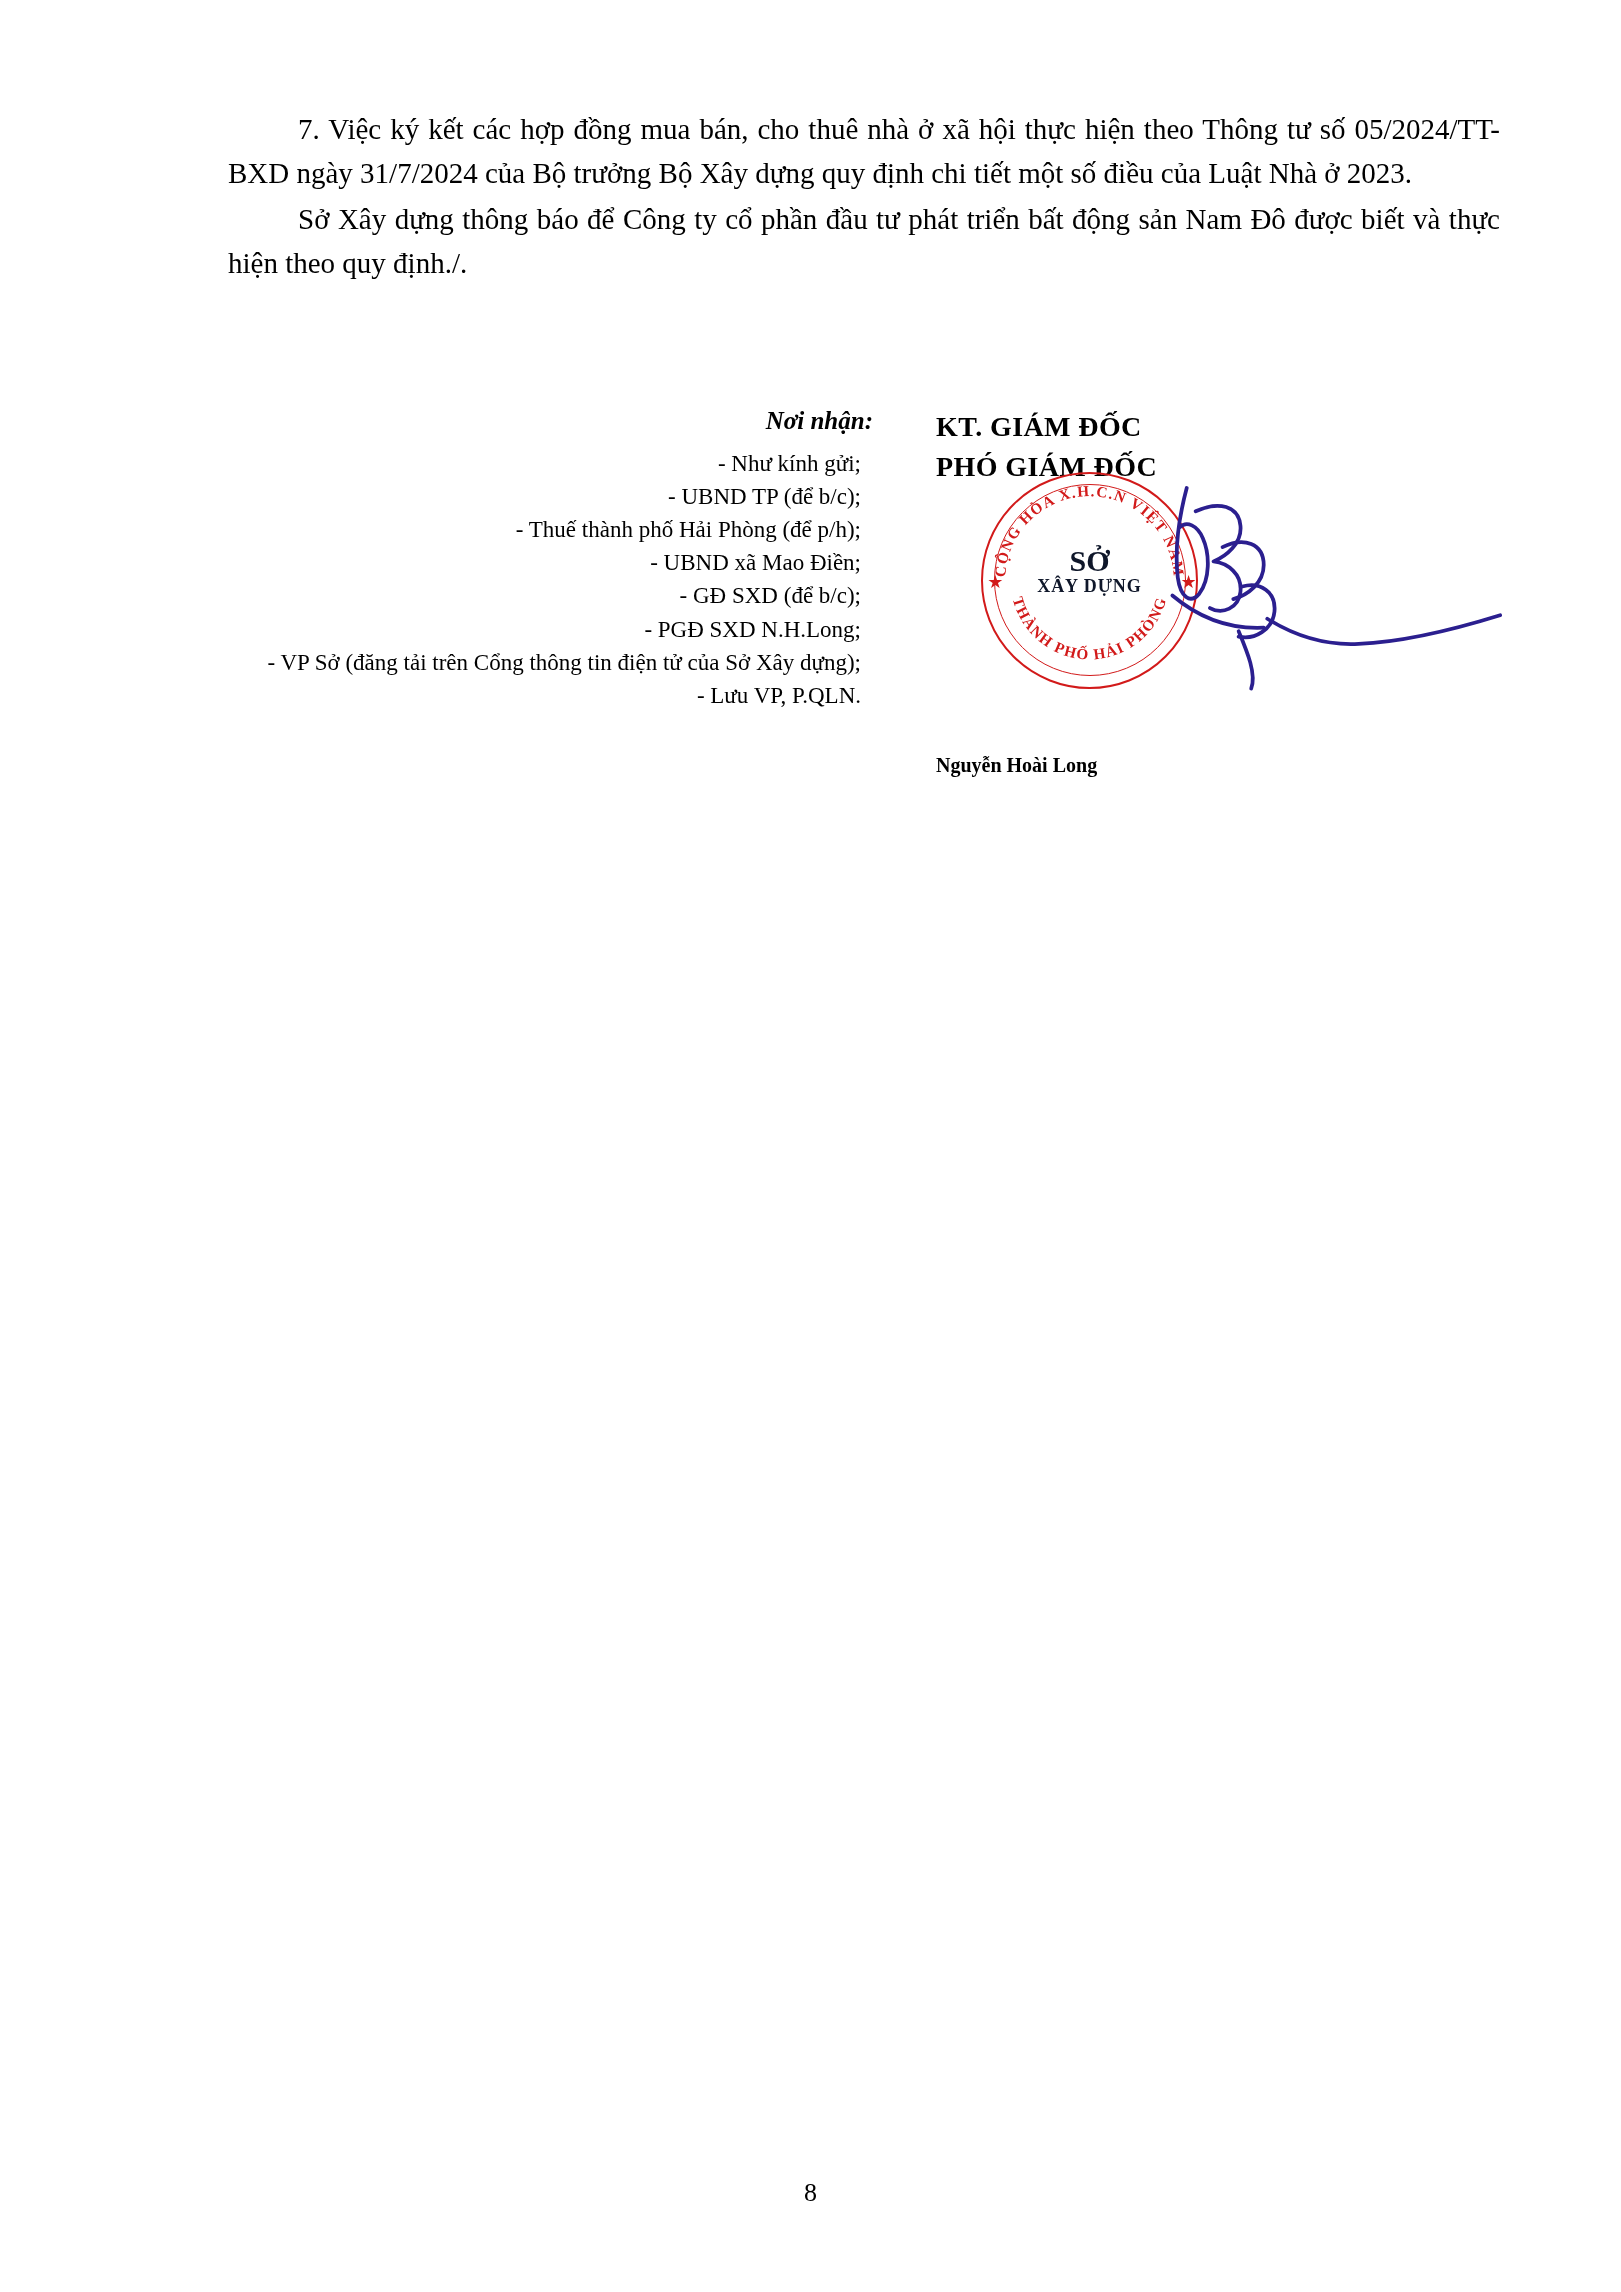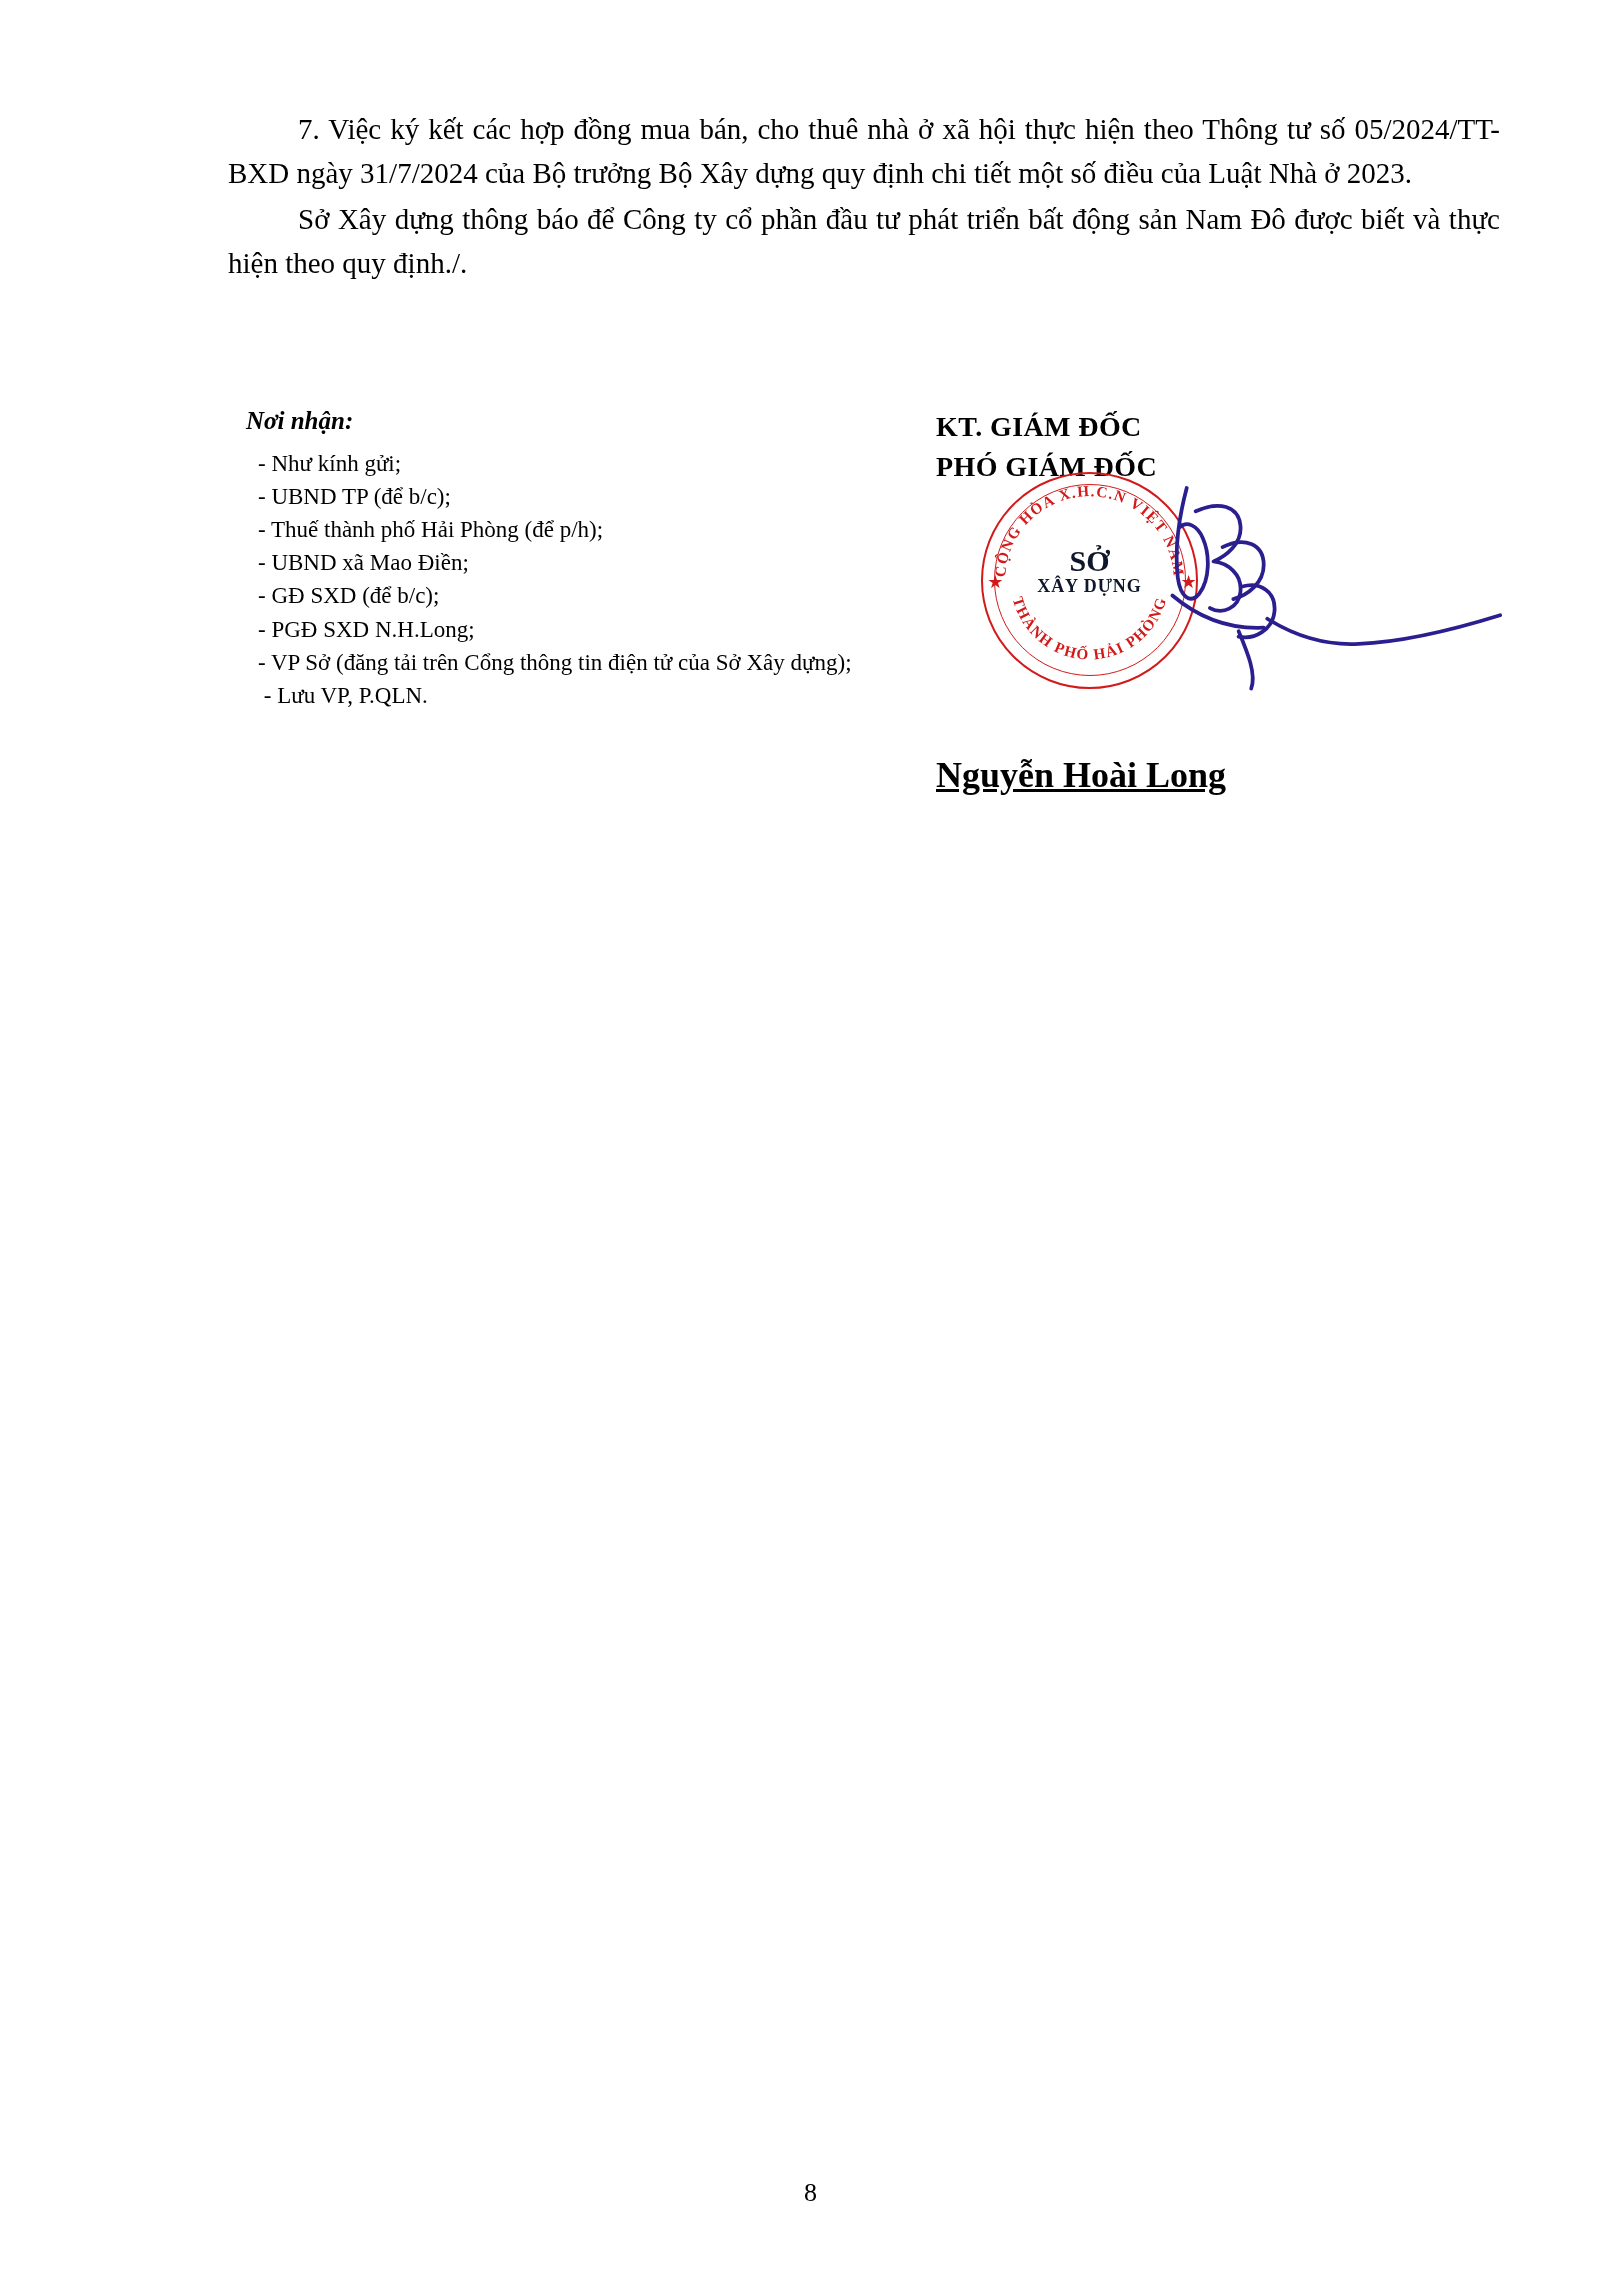--- a/index.html
+++ b/index.html
@@ -50,20 +50,21 @@
     width: 1272px;
     height: 466px;
   }
 
   
   .recipients {
     position: absolute;
     left: 18px;
     top: 0;
     width: 627px;
+    text-align: right;
   }
   .recipients-title {
     font-weight: bold;
     font-style: italic;
     font-size: 25px;
     margin-bottom: 3.6px;
   }
   .recipients ul {
     list-style: none;
     margin: 12px;
@@ -84,23 +85,22 @@
     text-align: left;
   }
   .sig-line {
     font-weight: bold;
     font-size: 28px;
     letter-spacing: 0.4px;
     line-height: 1.42;
   }
   .sig-name {
     font-weight: bold;
-    font-size: 36px;
+    font-size: 20px;
     margin-top: 267px;
-    text-decoration: underline;
   }
 
   
   .stamp-area {
     position: absolute;
     left: 681px;
     top: 54px;
     width: 627px;
     height: 260px;
   }

